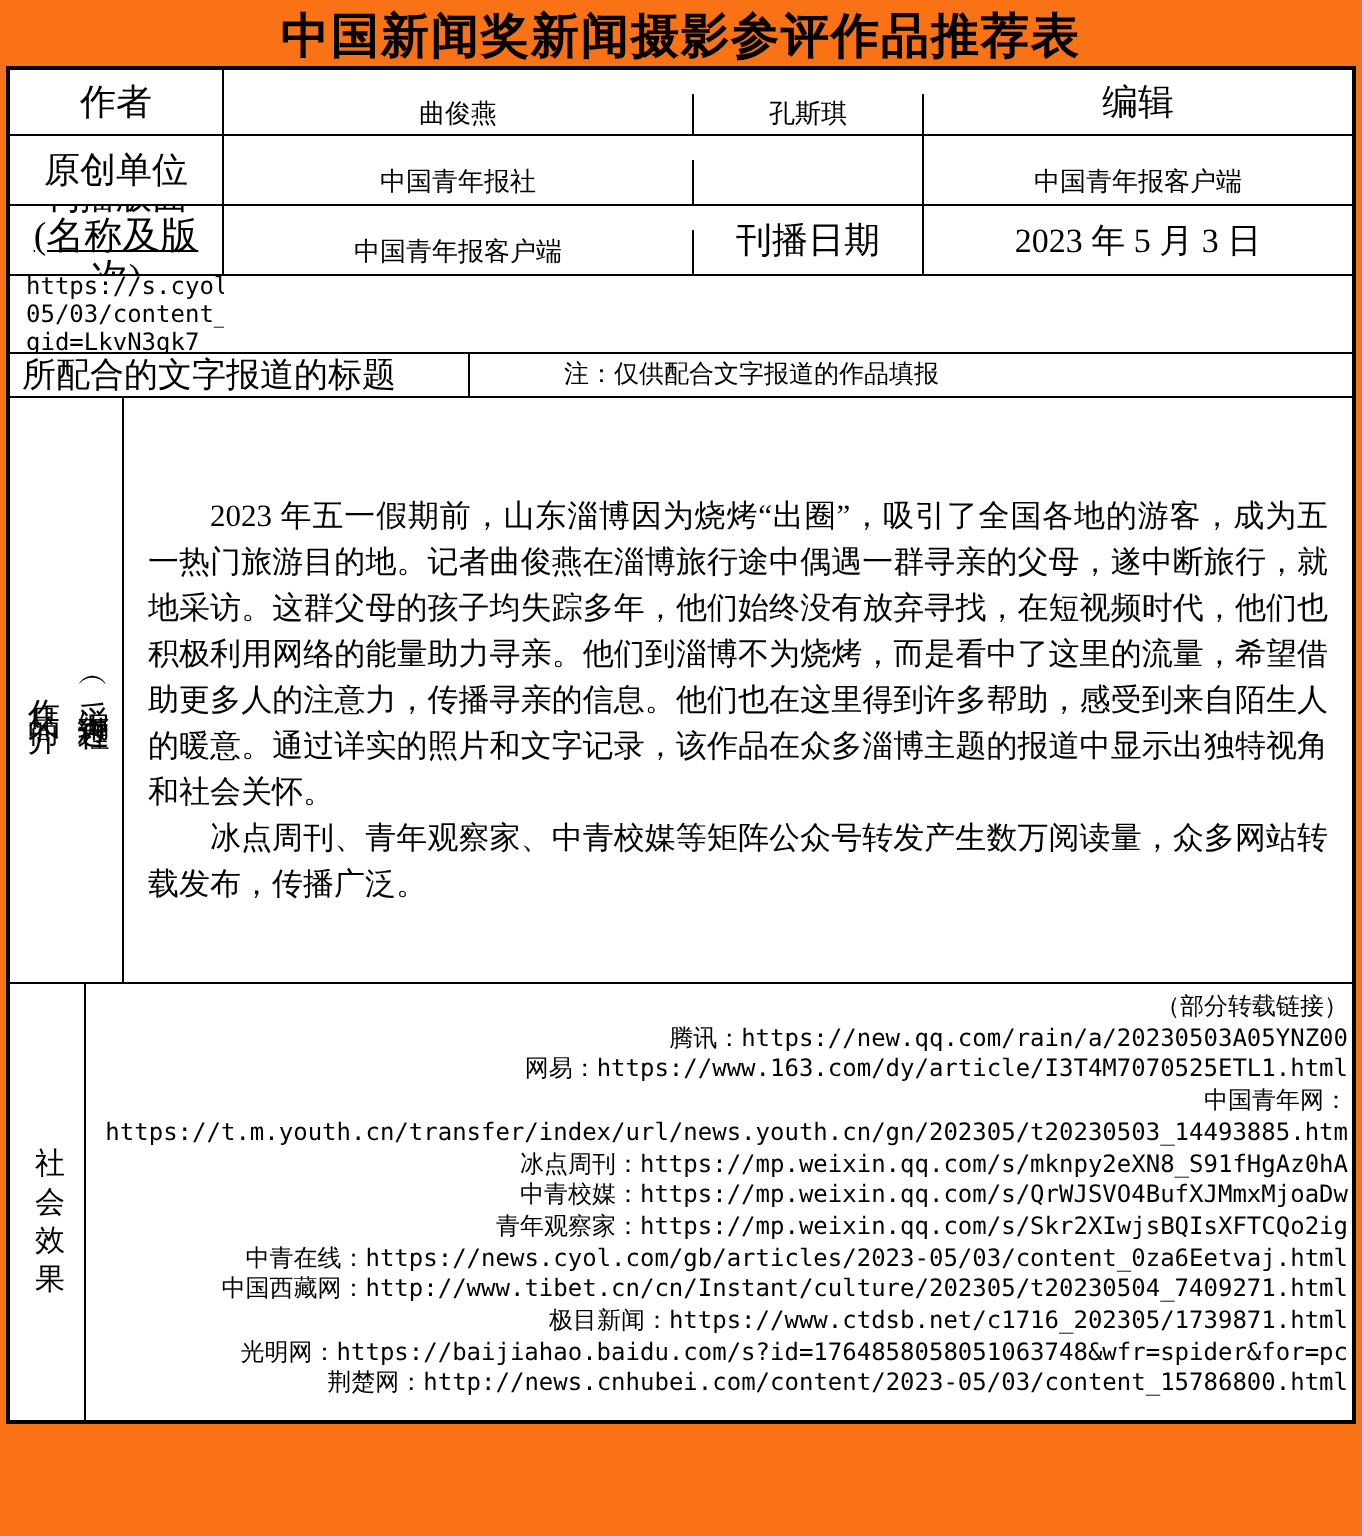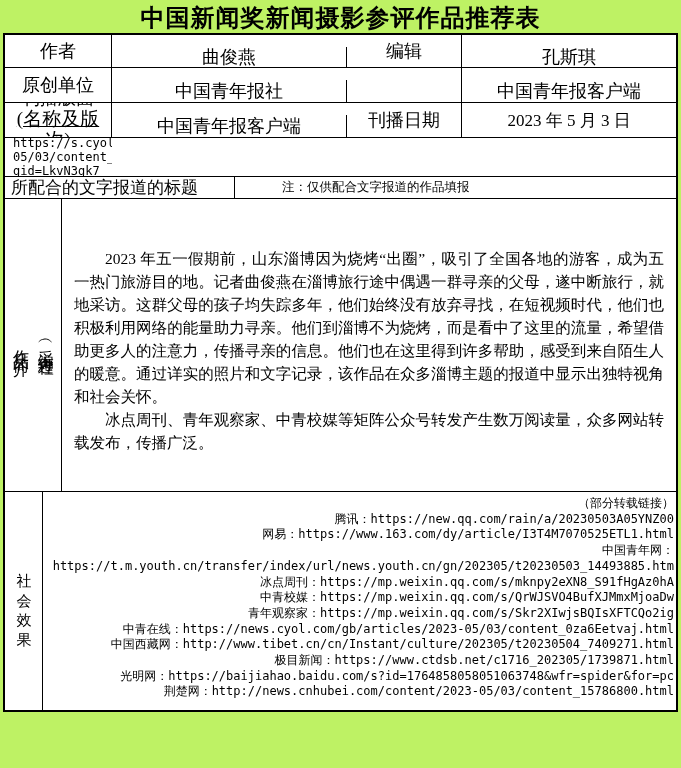--- a/index.html
+++ b/index.html
@@ -1,17 +1,17 @@
 <!DOCTYPE html>
 <html><head>
 <meta charset="utf-8">
 <style>
   html,body{margin:0;padding:0;background:#ffffff;}
   .page{
-    width:681px;height:768px;background:#bef264;color:#000;
+    width:681px;height:768px;background:#f97316;color:#000;
     font-family:"Liberation Serif","DejaVu Serif",serif;
     overflow:hidden;position:relative;
   }
   .doc-title{
     height:31px;padding-top:2px;text-align:center;
     font-family:"Liberation Sans","DejaVu Sans",sans-serif;
     font-weight:bold;font-size:24px;letter-spacing:1px;
   }
   .tbl{
     box-sizing:border-box;width:675px;margin:0 3px;
@@ -27,21 +27,21 @@
   .r6{grid-template-columns:230px 1fr;height:22px;}
   .r7{grid-template-columns:57px 1fr;height:293px;}
   .r8{grid-template-columns:38px 1fr;height:218px;}
   .c{
     border-right:1px solid #000;box-sizing:border-box;
     display:flex;align-items:center;justify-content:center;
     text-align:center;overflow:hidden;
   }
   .c:last-child{border-right:none;}
   .lbl{font-size:18px;}
-  .val{font-size:18px;margin-top:12px;}
+  .val{font-size:13px;margin-top:12px;}
   .val-title{font-size:14px;letter-spacing:1px;}
   .lbl-2line{flex-direction:column;line-height:1.1;}
   .lbl-2line .l1{font-size:18px;}
   .lbl-2line .l2{font-size:19px;text-decoration:underline;}
   .lbl-channel{
     flex-direction:column;line-height:1.25;
     font-family:"Liberation Sans","DejaVu Sans",sans-serif;
     font-weight:bold;font-size:12.5px;gap:48px;
   }
   .c-category{flex-direction:column;line-height:1.4;}
@@ -91,22 +91,22 @@
 <div class="page">
 
   <div class="doc-title">中国新闻奖新闻摄影参评作品推荐表</div>
 
   <div class="tbl">
 
 
     <div class="row r2">
       <div class="c lbl">作者</div>
       <div class="c val">曲俊燕</div>
+      <div class="c val">孔斯琪</div>
       <div class="c lbl">编辑</div>
-      <div class="c val">孔斯琪</div>
     </div>
 
     <div class="row r3">
       <div class="c lbl">原创单位</div>
       <div class="c val">中国青年报社</div>
       <div class="c lbl-channel c">
         <span>发布端/账号/</span>
         <span>媒体名称</span>
       </div>
       <div class="c val">中国青年报客户端</div>

